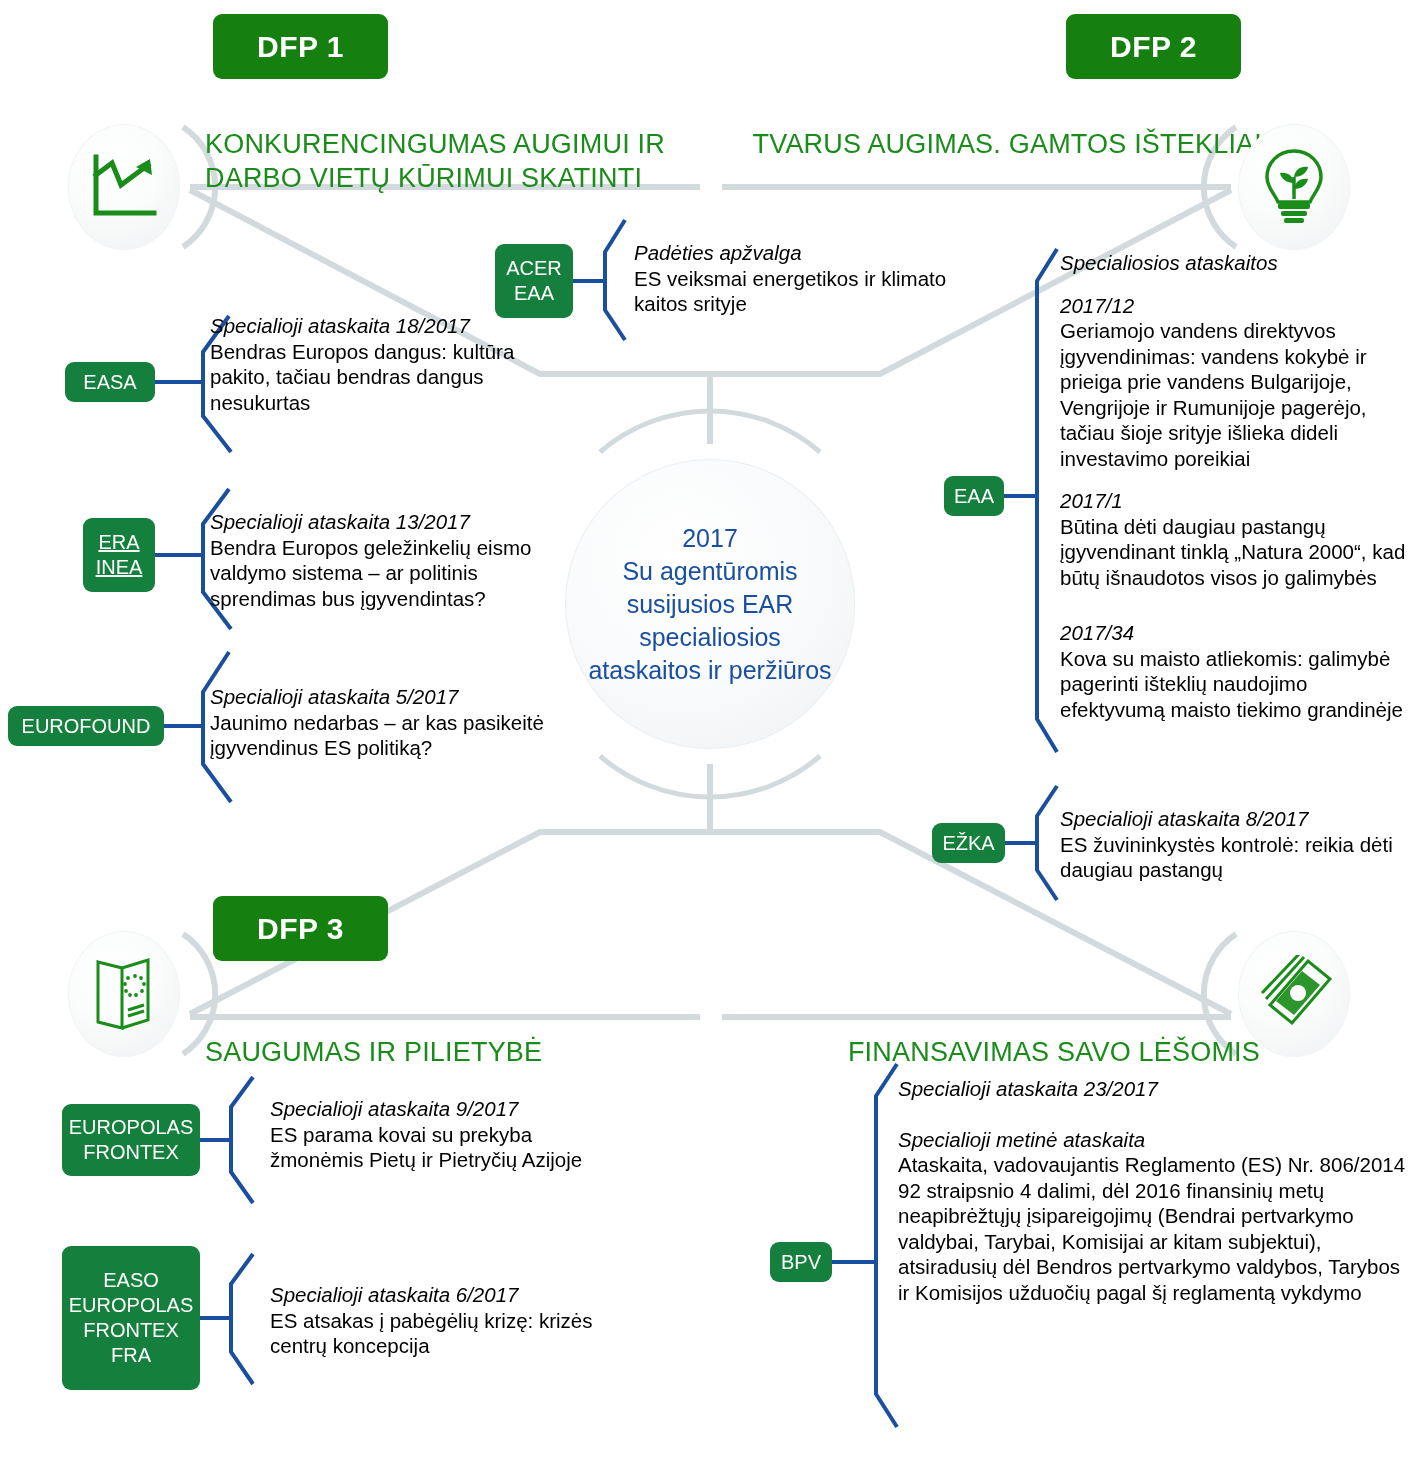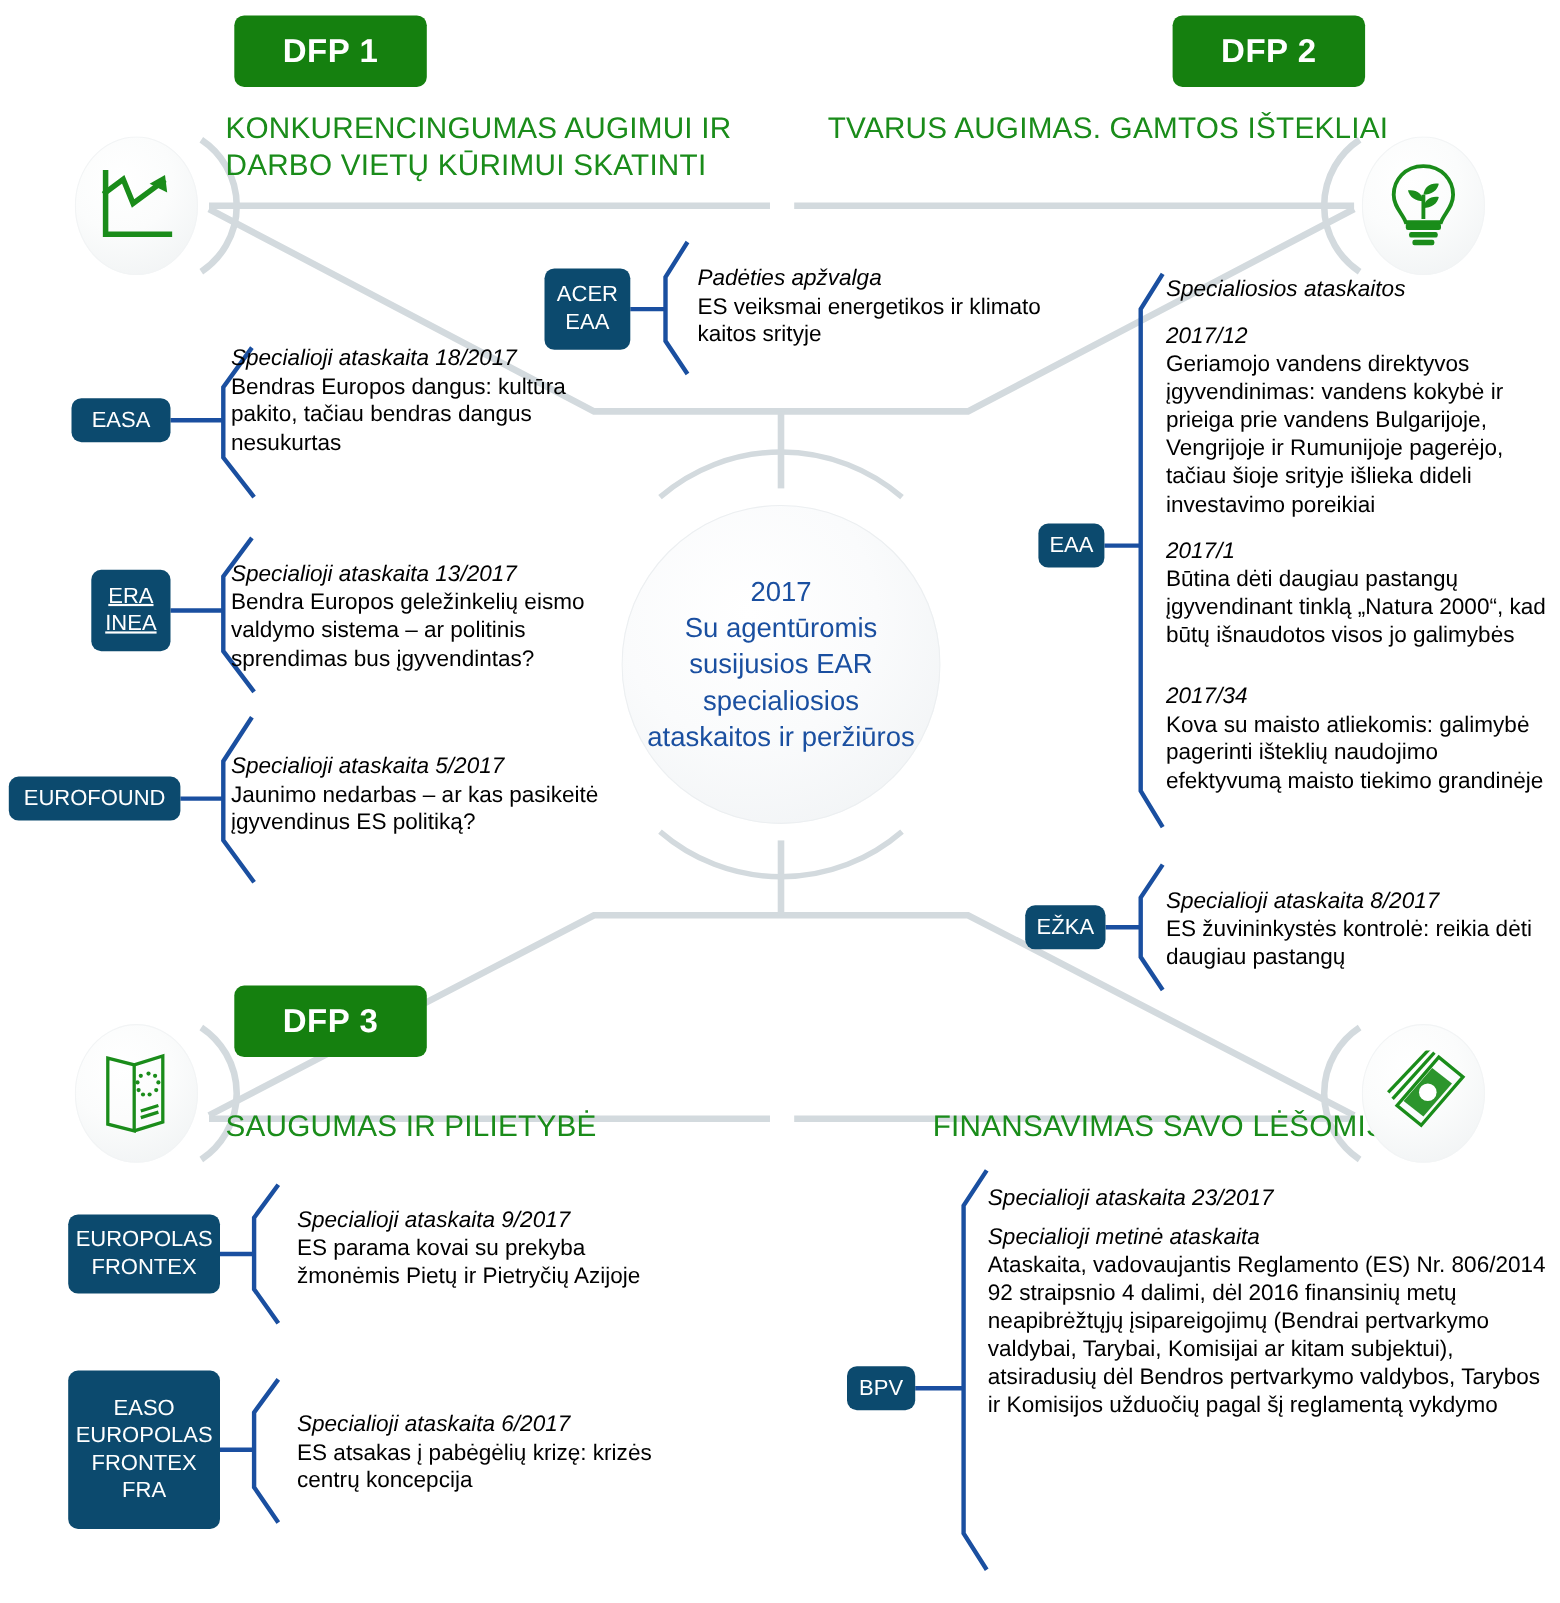--- a/index.html
+++ b/index.html
@@ -13,36 +13,36 @@
 
   
   .dfp-badge{
     position:absolute;background:#15800f;color:#ffffff;
     border-radius:9px;font-size:30px;font-weight:bold;
     display:flex;align-items:center;justify-content:center;
     letter-spacing:.5px;
   }
   .quad-title{
     position:absolute;color:#1a8c1a;font-size:27px;line-height:34px;
-    font-weight:normal;letter-spacing:.2px;
+    font-weight:normal;letter-spacing:.2px;margin-top:28px;
   }
   .quad-title.right{text-align:right;}
 
   
   .medallion{
     position:absolute;width:112px;height:126px;border-radius:50%;
     background:radial-gradient(circle at 38% 32%, #ffffff 0%, #fbfcfc 42%, #eef1f2 100%);
     box-shadow:inset 0 0 0 1px #f2f4f5;
     display:flex;align-items:center;justify-content:center;
   }
   .medallion svg{display:block;}
 
   
   .agency{
-    position:absolute;background:#0c4a6e;color:#ffffff;border-radius:9px;
+    position:absolute;background:#15803d;color:#ffffff;border-radius:9px;
     font-size:20px;line-height:25px;text-align:center;
     display:flex;flex-direction:column;align-items:center;justify-content:center;
     padding:5px 10px;box-sizing:border-box;white-space:pre-line;
   }
 
   
   .note{position:absolute;color:#000000;font-size:20.5px;line-height:25.5px;}
   .note .hdr{font-style:italic;display:block;}
   .note .body{display:block;}
   .note .grp{display:block;}
@@ -287,19 +287,19 @@
     <span class="grp">
       <span class="hdr">Specialioji ataskaita 6/2017</span>
       <span class="body">ES atsakas į pabėgėlių krizę: krizės centrų koncepcija</span>
     </span>
   </div>
 
   <div class="note" style="left:898px;top:1072px;width:516px;">
     <span class="grp">
       <span class="hdr">Specialioji ataskaita 23/2017</span>
     </span>
-    <span class="grp" style="margin-top:10px;">
+    <span class="grp" style="margin-top:25px;">
       <span class="hdr">Specialioji metinė ataskaita</span>
       <span class="body">Ataskaita, vadovaujantis Reglamento (ES) Nr. 806/2014 92 straipsnio 4 dalimi, dėl 2016 finansinių metų neapibrėžtųjų įsipareigojimų (Bendrai pertvarkymo valdybai, Tarybai, Komisijai ar kitam subjektui), atsiradusių dėl Bendros pertvarkymo valdybos, Tarybos ir Komisijos užduočių pagal šį reglamentą vykdymo</span>
     </span>
   </div>
 
 </div>
 
 </body></html>

